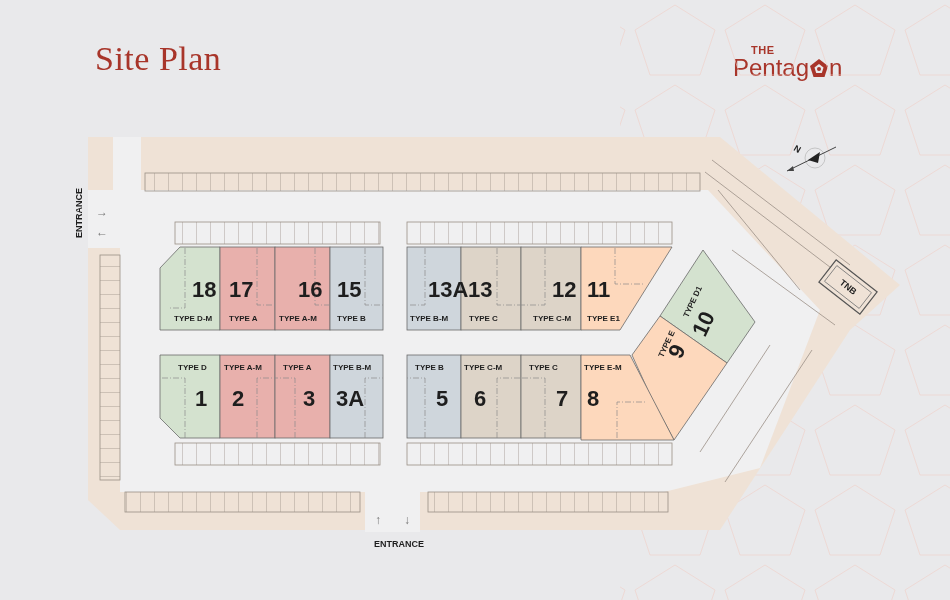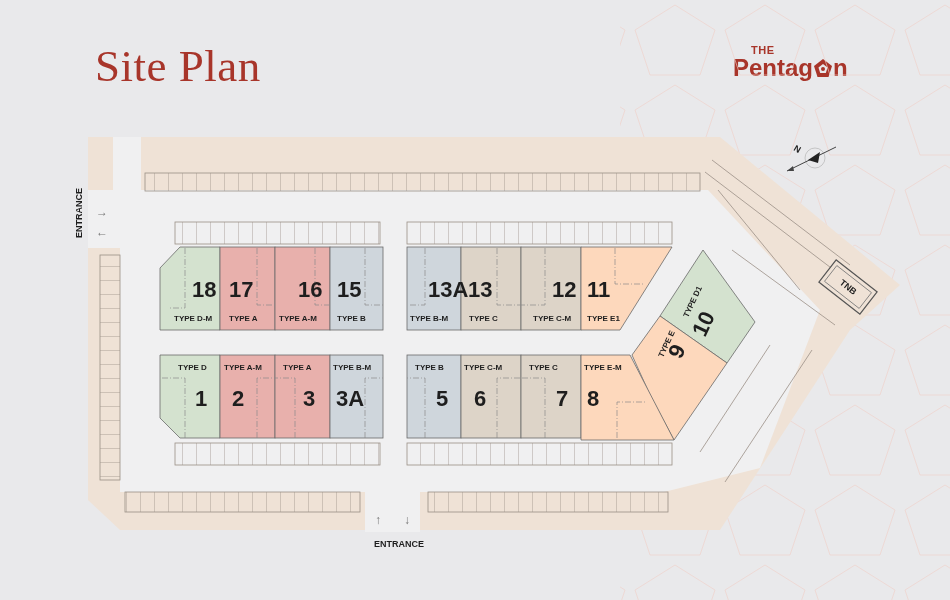--- a/index.html
+++ b/index.html
@@ -1,20 +1,20 @@
 <!DOCTYPE html>
 <html><head>
 <meta charset="utf-8">
 <style>
   html, body { margin:0; padding:0; }
   body { width:950px; height:600px; background:#e9e9eb; position:relative; overflow:hidden; font-family:"Liberation Sans", sans-serif; }
-  .title { position:absolute; left:95px; top:40px; font-family:"Liberation Serif", serif; font-size:45px; color:#a8352a; letter-spacing:0.5px; }
+  .title { position:absolute; left:95px; top:40px; font-family:"Liberation Serif", serif; font-size:34px; color:#a8352a; letter-spacing:0.5px; }
   .logo { position:absolute; left:733px; top:46px; color:#a8352a; }
   .logo .the { position:absolute; left:18px; top:-2px; font-family:"Liberation Sans", sans-serif; font-weight:bold; font-size:11px; letter-spacing:0.5px; }
-  .logo .name { position:absolute; left:0; top:8px; font-family:"Liberation Sans", sans-serif; font-weight:bold; font-size:24px; white-space:nowrap; }
+  .logo .name { position:absolute; left:0; top:8px; font-family:"Liberation Sans", sans-serif; font-weight:normal; font-size:24px; white-space:nowrap; }
   svg.map { position:absolute; left:0; top:0; }
   .lot-num { font-family:"Liberation Sans", sans-serif; font-weight:bold; font-size:22px; fill:#1e1e1e; }
   .lot-type { font-family:"Liberation Sans", sans-serif; font-weight:bold; font-size:8px; fill:#1e1e1e; }
   .ent { font-family:"Liberation Sans", sans-serif; font-weight:bold; font-size:9px; fill:#1e1e1e; }
 </style>
 </head>
 <body>
 
 <div class="title">Site Plan</div>
 

